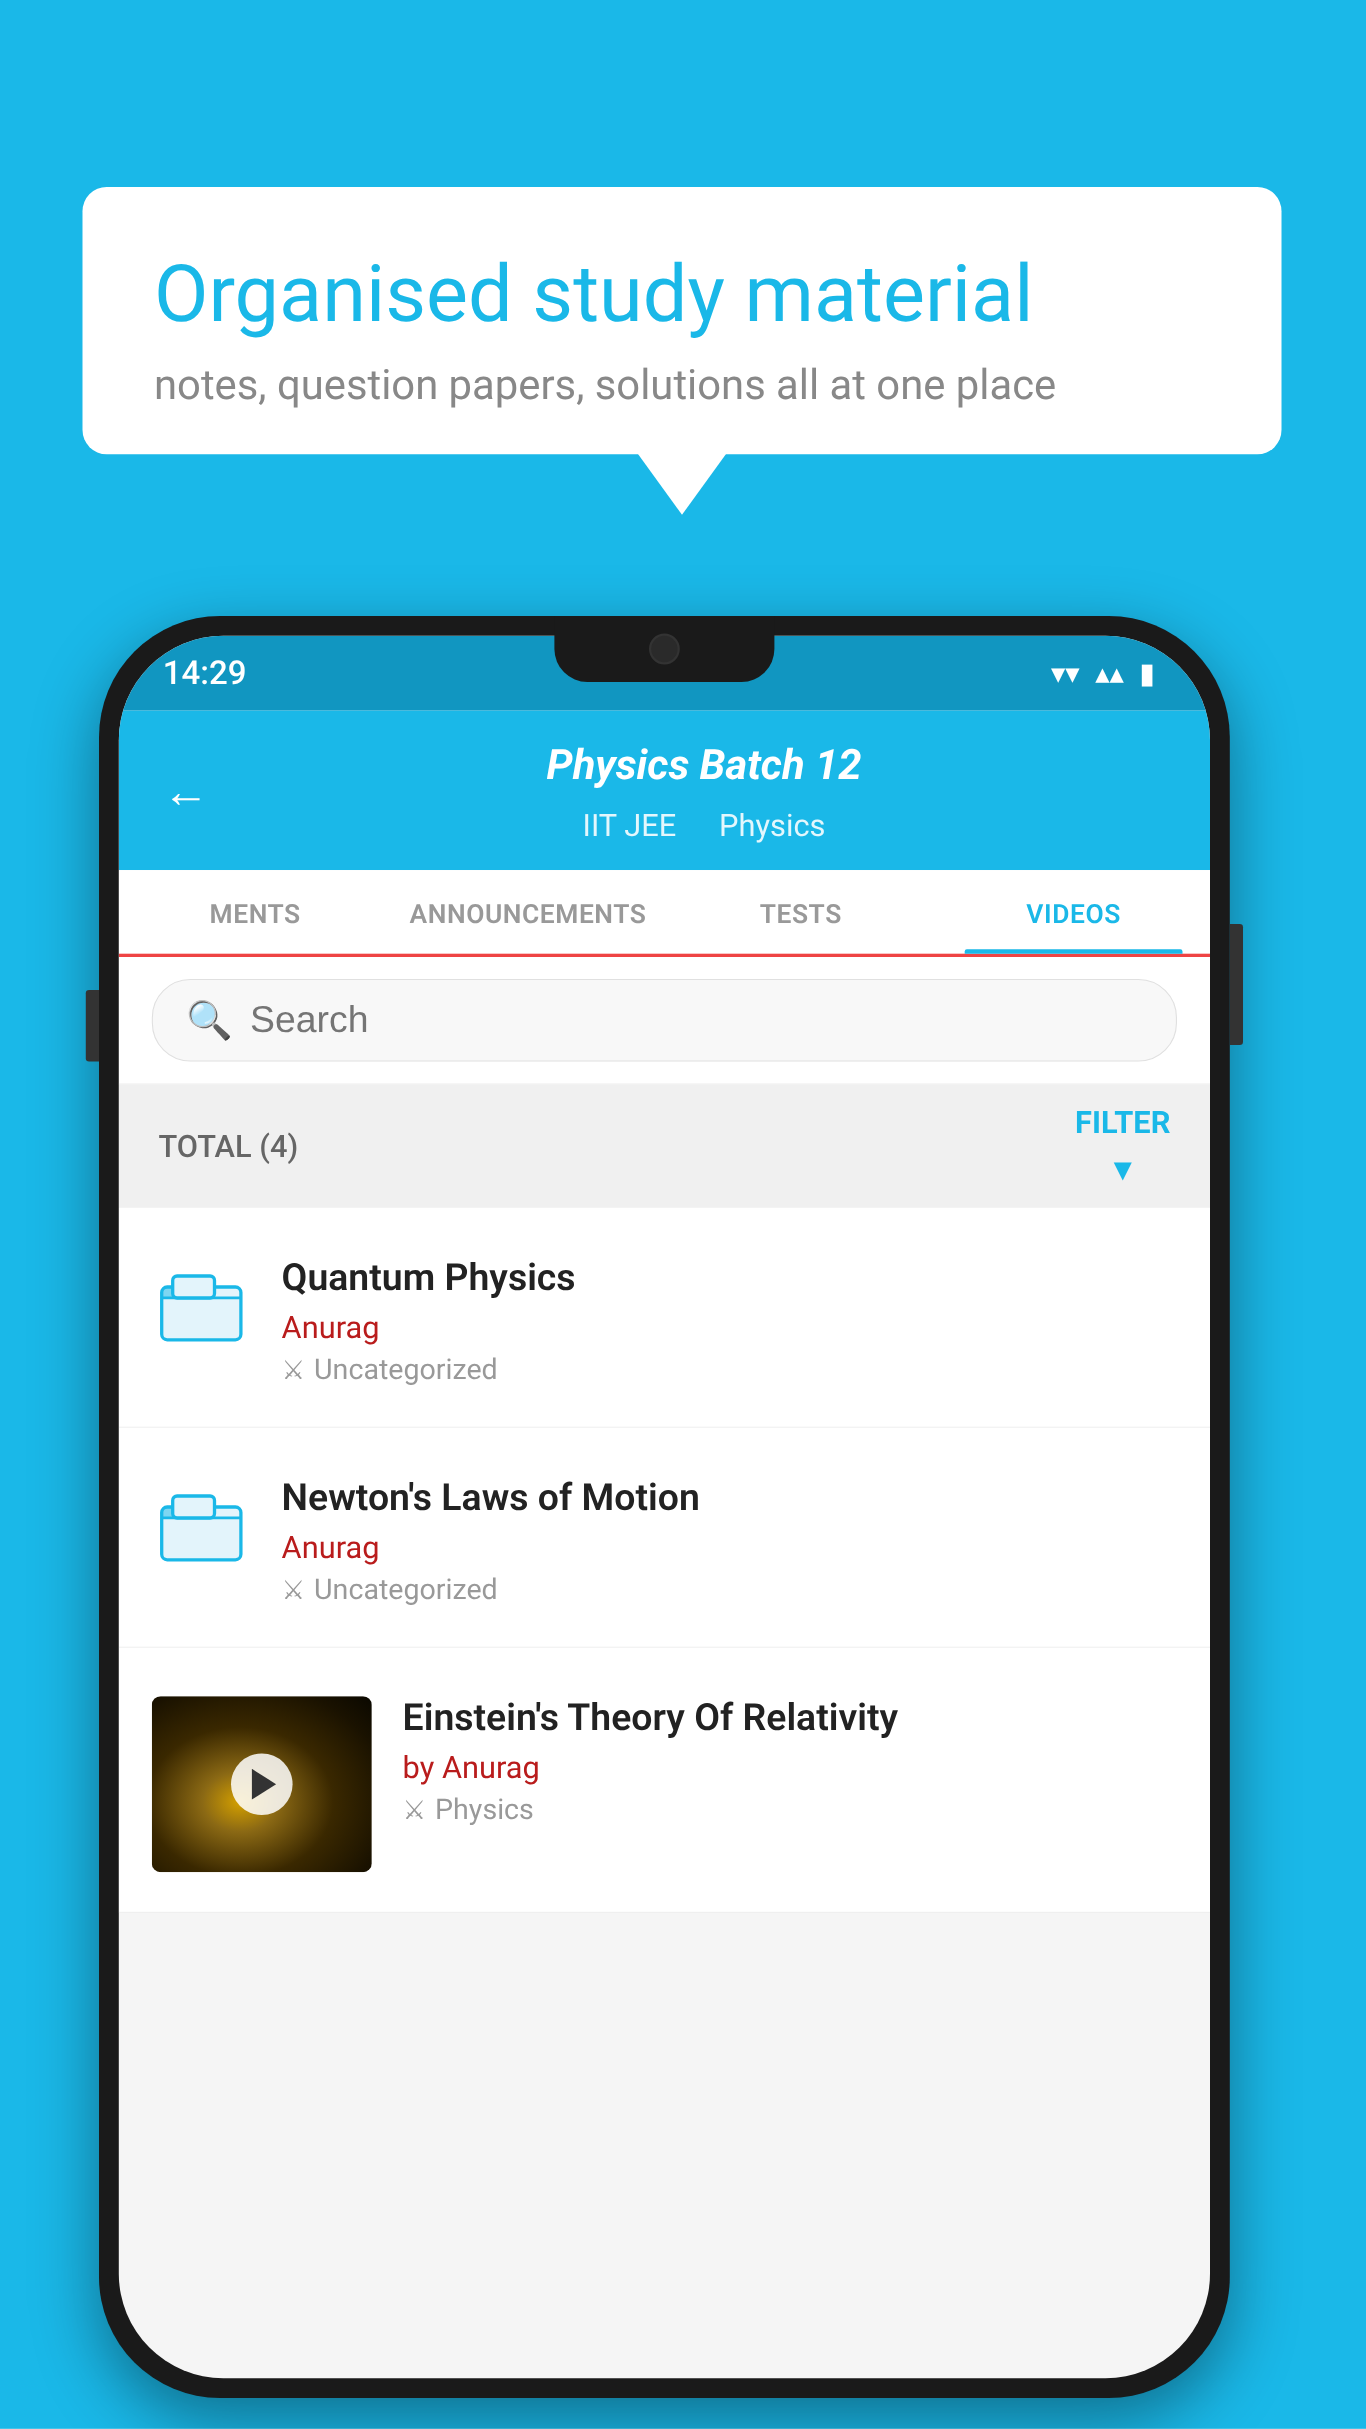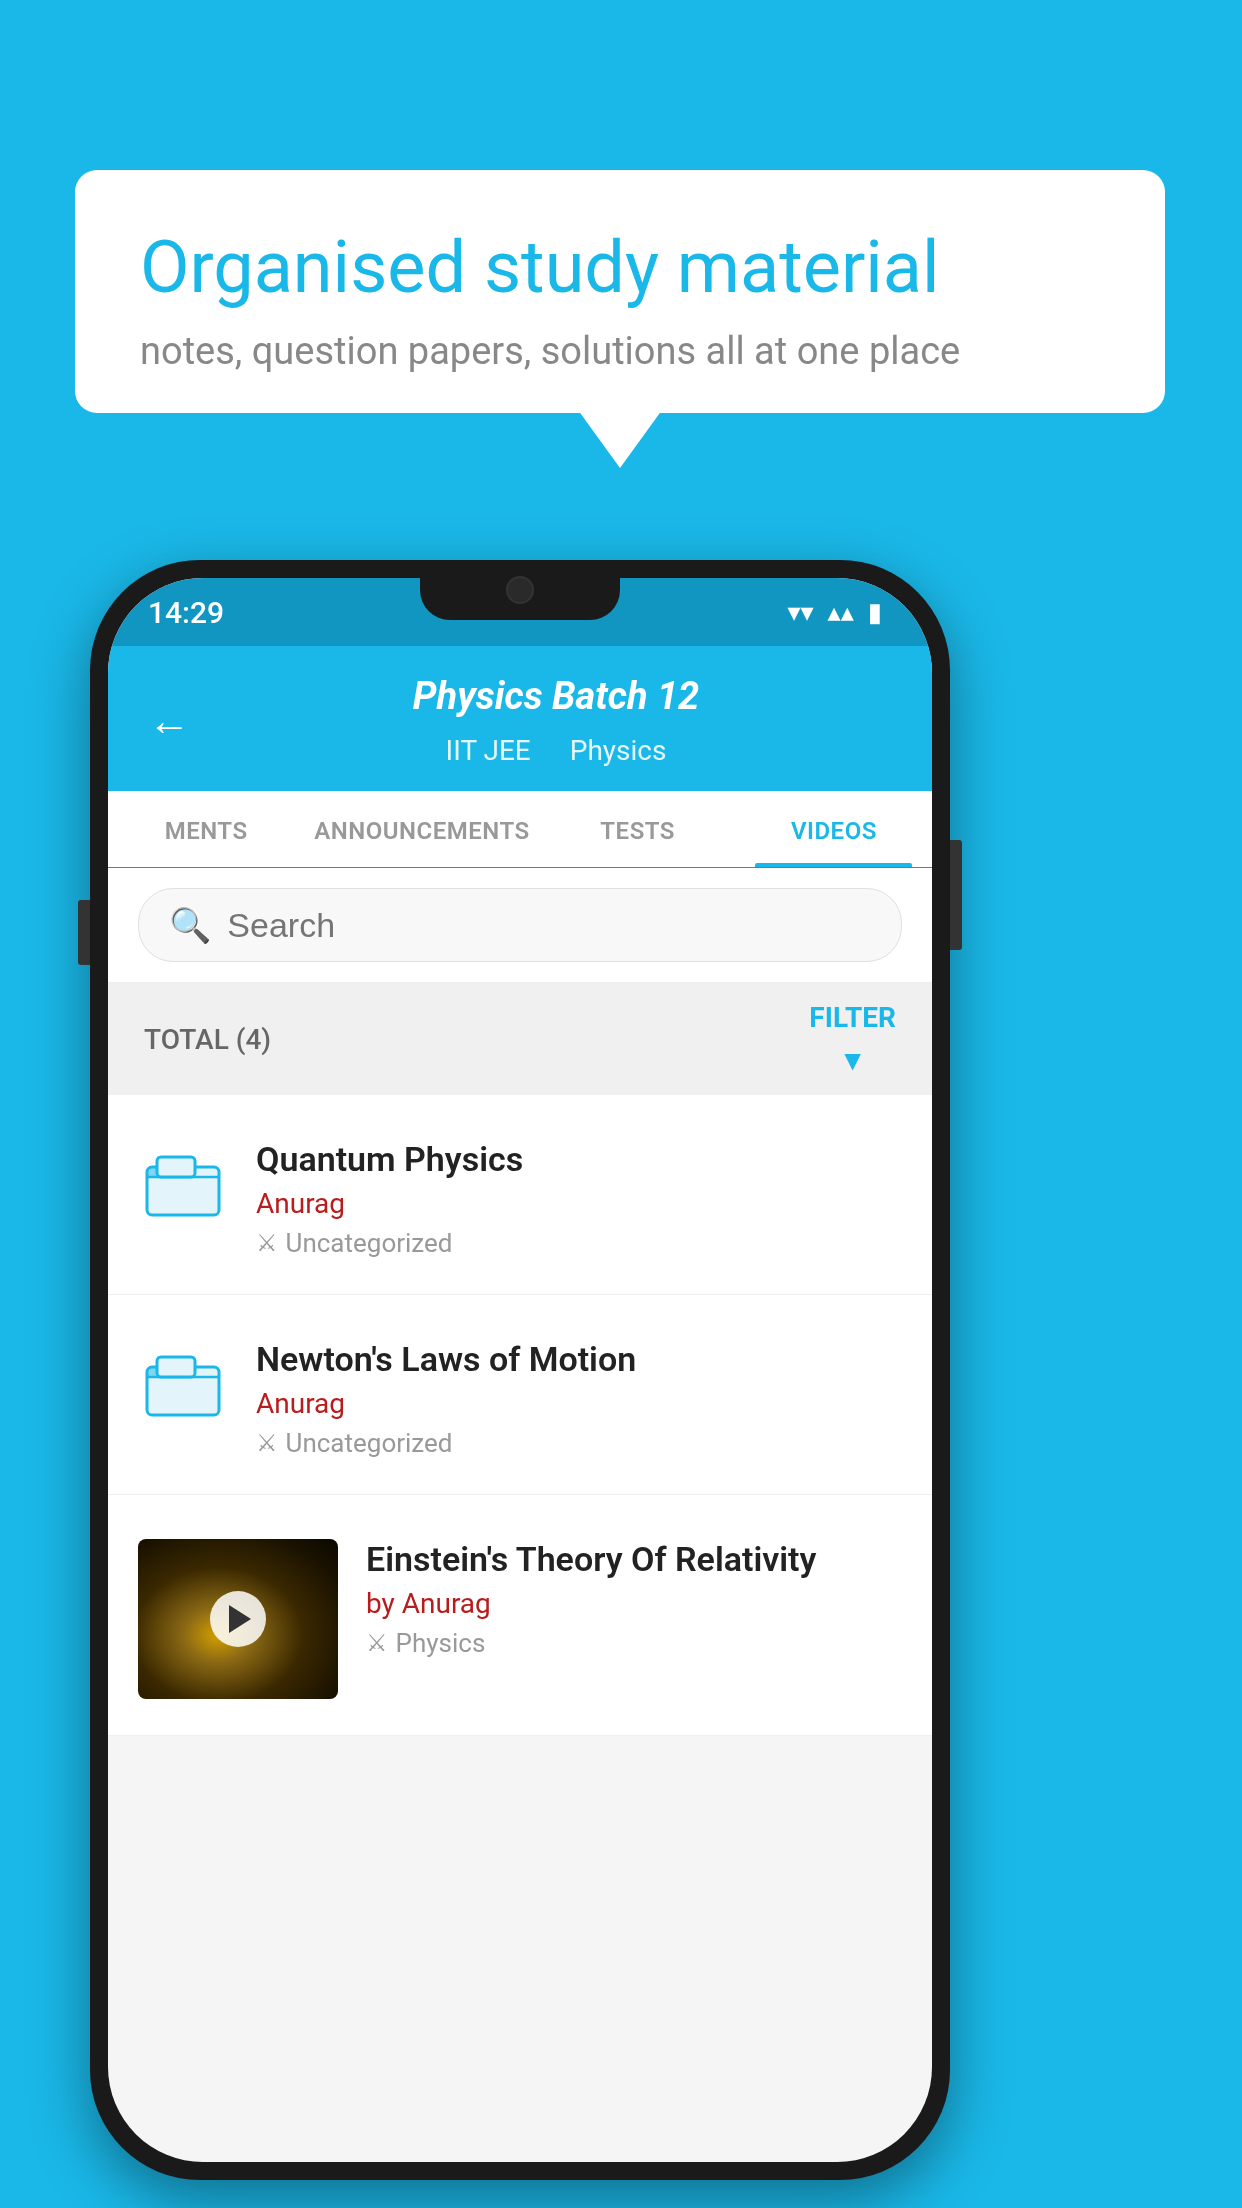--- a/index.html
+++ b/index.html
@@ -46,21 +46,21 @@
       font-size: 38px;
       color: #888;
       font-weight: 400;
     }
 
     
     .phone-frame {
       position: absolute;
       top: 560px;
       left: 90px;
-      width: 860px;
+      width: 1028px;
       height: 1620px;
       background: #1a1a1a;
       border-radius: 110px;
       padding: 18px;
       box-shadow: 0 20px 60px rgba(0,0,0,0.4);
     }
 
     
     .phone-notch {
       position: absolute;
@@ -148,21 +148,21 @@
       margin-top: 16px;
     }
     .header-subtitle span {
       margin: 0 8px;
     }
 
     
     .tab-bar {
       background: white;
       display: flex;
-      border-bottom: 1px solid #ef4444;
+      border-bottom: 3px solid #ef4444;
     }
     .tab-item {
       flex: 1;
       text-align: center;
       padding: 26px 10px 22px;
       font-size: 24px;
       font-weight: 600;
       color: #999;
       letter-spacing: 0.5px;
       cursor: pointer;

